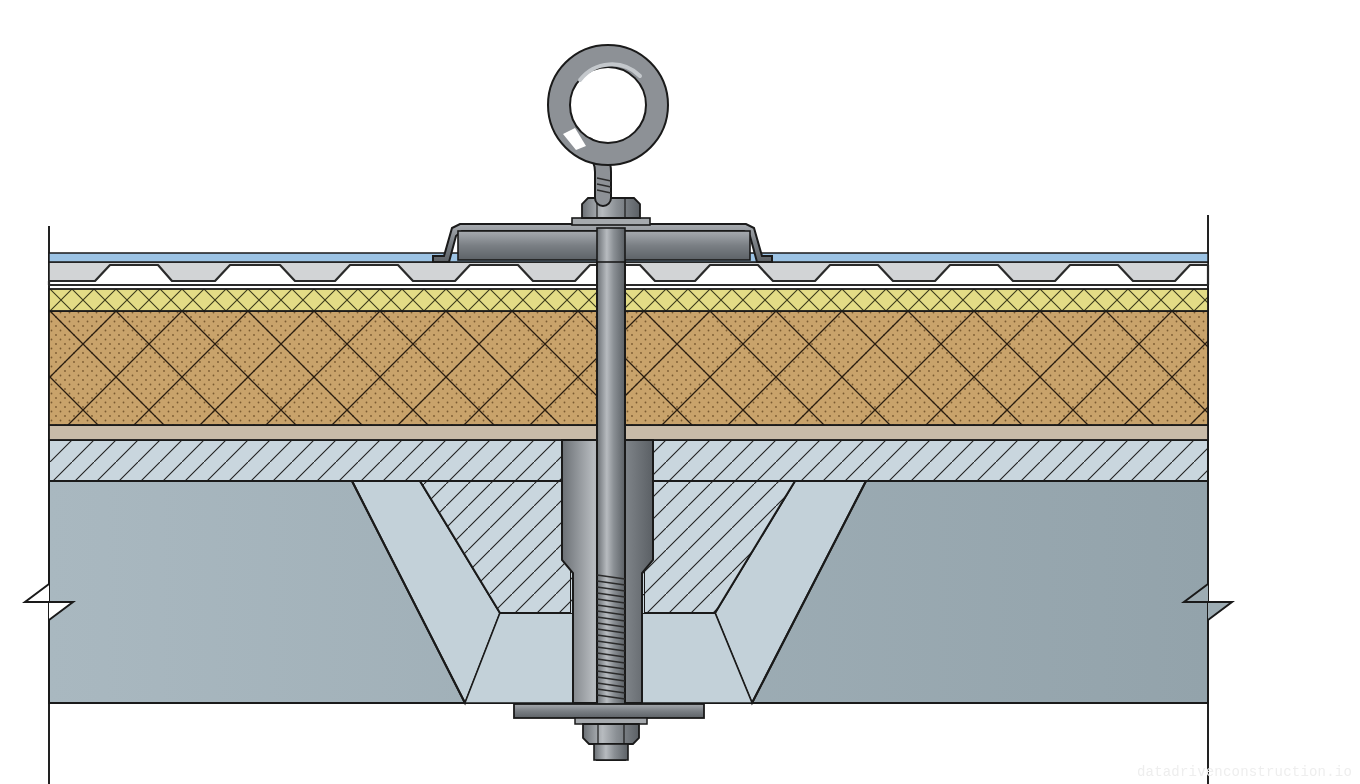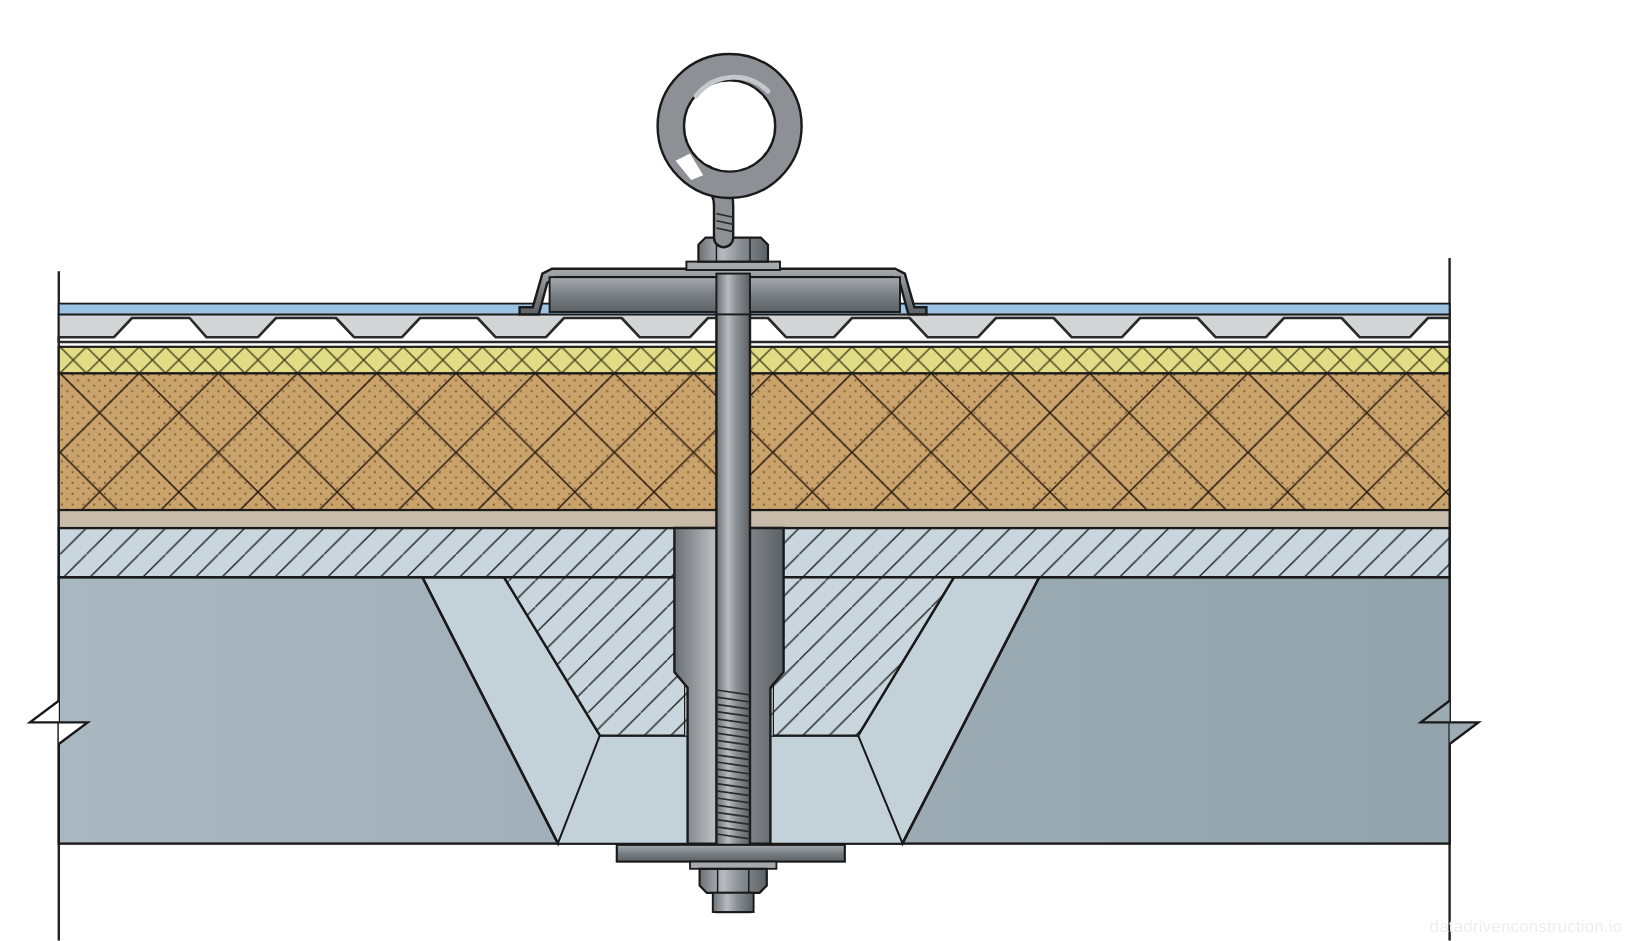--- a/index.html
+++ b/index.html
@@ -1,21 +1,21 @@
 <!DOCTYPE html>
 <html><head>
 <meta charset="utf-8">
 <style>
   html, body { margin: 0; padding: 0; background: #ffffff; }
   body { width: 1360px; height: 784px; position: relative; overflow: hidden; font-family: "Liberation Sans", sans-serif; }
   #diagram { position: absolute; left: 0; top: 0; width: 1360px; height: 784px; }
   .watermark {
     position: absolute; right: 8px; bottom: 4px;
     font-size: 14px; color: #eeeeee; letter-spacing: 0.2px;
-    font-family: Liberation Sans, sans-serif;
+    font-family: Liberation Mono, monospace;
   }
 </style>
 </head>
 <body>
 
 <svg id="diagram" viewBox="0 0 1360 784" xmlns="http://www.w3.org/2000/svg">
   <defs>
     <pattern id="dots" width="9" height="9" patternUnits="userSpaceOnUse">
       <rect width="9" height="9" fill="#c9a36b"></rect>
       <circle cx="2" cy="2" r="0.9" fill="#7a5a30"></circle>

